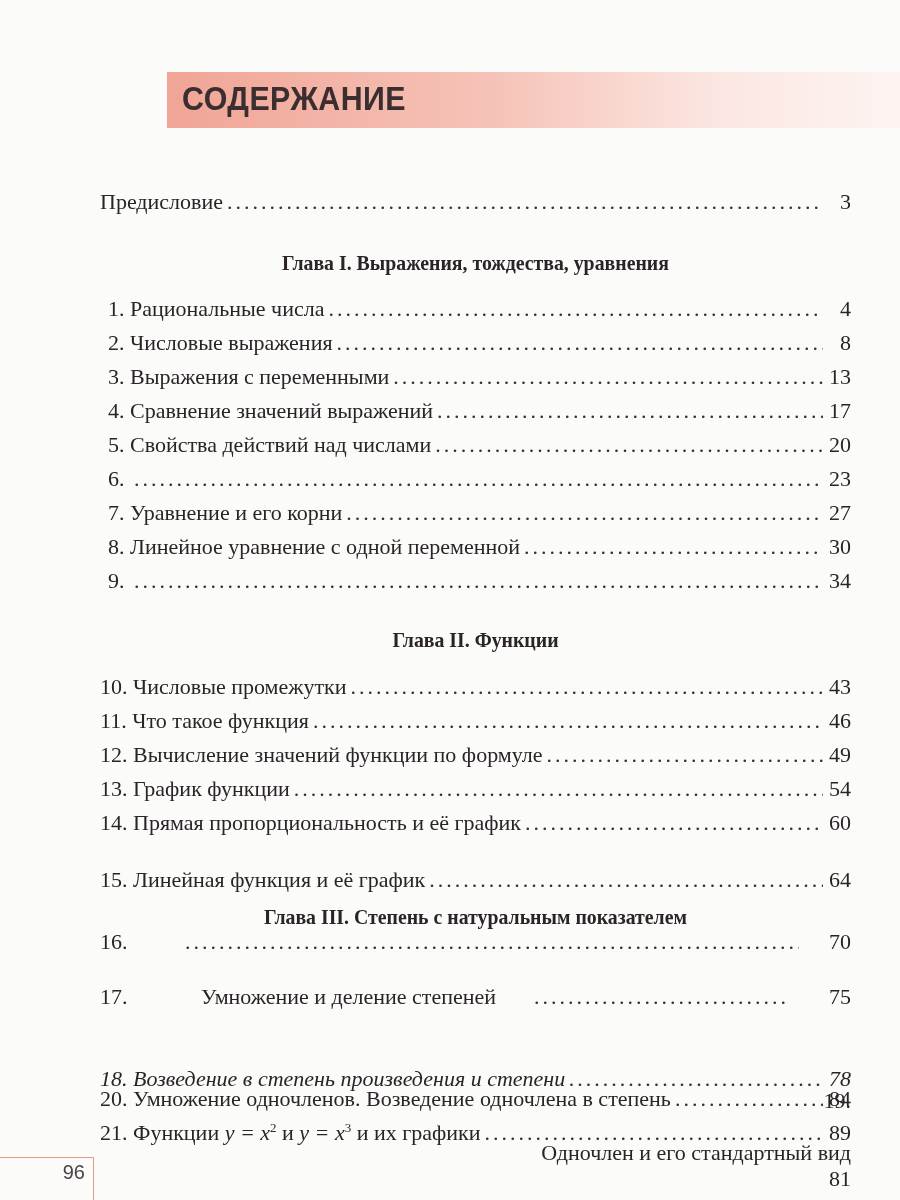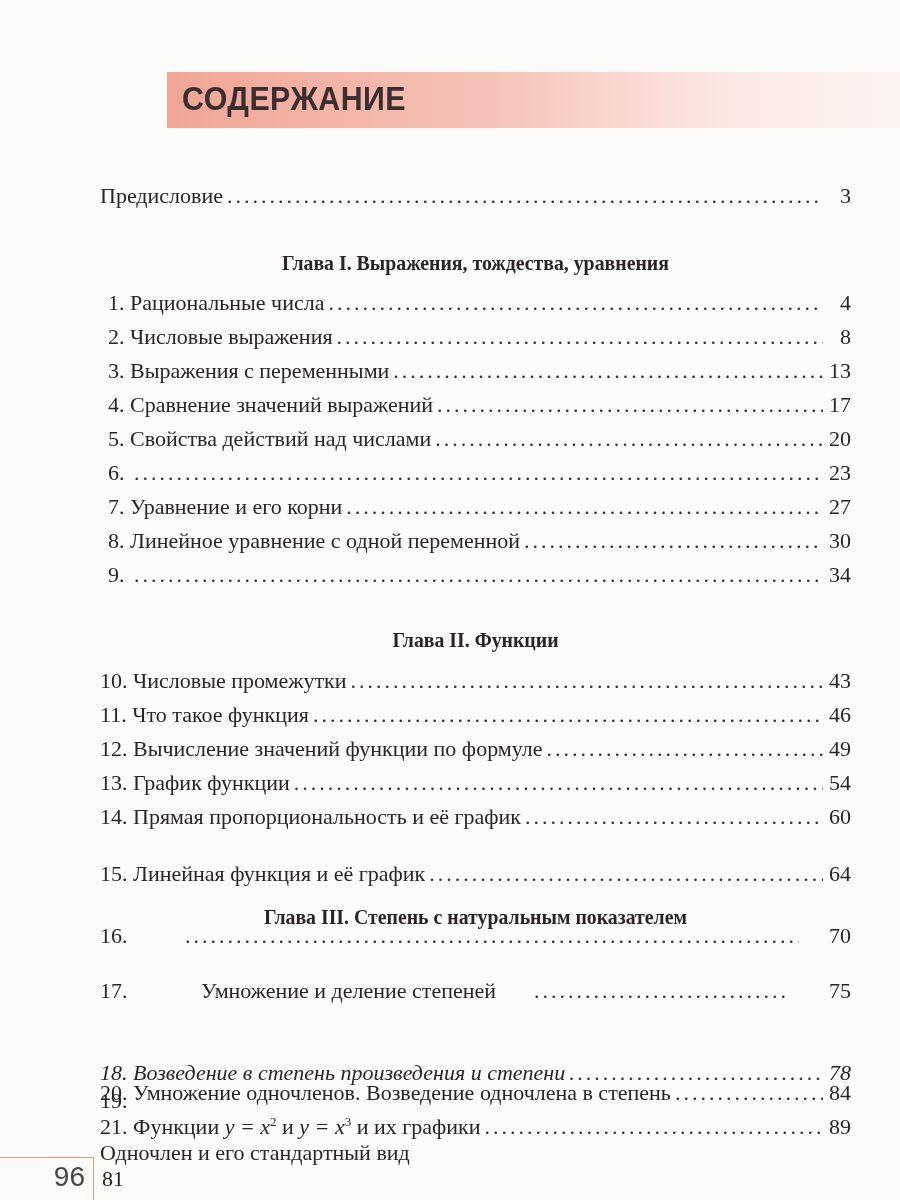--- a/index.html
+++ b/index.html
@@ -16,21 +16,21 @@
   }
   .header-title {
     position: absolute; left: 182px; top: 80px;
     font-family: "Liberation Sans", sans-serif; font-weight: bold;
     font-size: 33px; letter-spacing: 0.5px; color: #3a2e30;
     transform: scaleX(0.92); transform-origin: left;
   }
   .toc { position: absolute; left: 0; top: 0; width: 900px; }
   .row {
     position: absolute; left: 100px; width: 751px; height: 32px;
-    display: flex; align-items: flex-start;
+    display: flex; align-items: flex-end;
     font-size: 22px; white-space: nowrap;
   }
   .row .num { flex: 0 0 auto; }
   .row .title { flex: 0 0 auto; }
   .row .leader {
     flex: 1 1 auto; overflow: hidden; margin: 0 4px;
     letter-spacing: 3px; color: #3a3234;
   }
   .row .leader::before {
     content: "................................................................................................................................................................";
@@ -43,21 +43,21 @@
   }
   .sub-row { left: 108px; width: 743px; }
   .sub-row.wide { left: 100px; width: 751px; }
   .page-num-box {
     position: absolute; left: 0; top: 1157px; width: 94px; height: 43px;
     border-top: 1.5px solid #e89a86; border-right: 1.5px solid #e89a86;
     box-sizing: border-box;
   }
   .page-num {
     position: absolute; right: 8px; top: 3px;
-    font-family: "Liberation Sans", sans-serif; font-size: 28px; color: #4a4446;
+    font-family: "Liberation Sans", sans-serif; font-size: 20px; color: #4a4446;
   }
   sup { font-size: 13px; line-height: 0; }
   i { font-style: italic; }
 </style>
 </head>
 <body>
 
 <div class="header-band"></div>
 <div class="header-title">СОДЕРЖАНИЕ</div>
 

